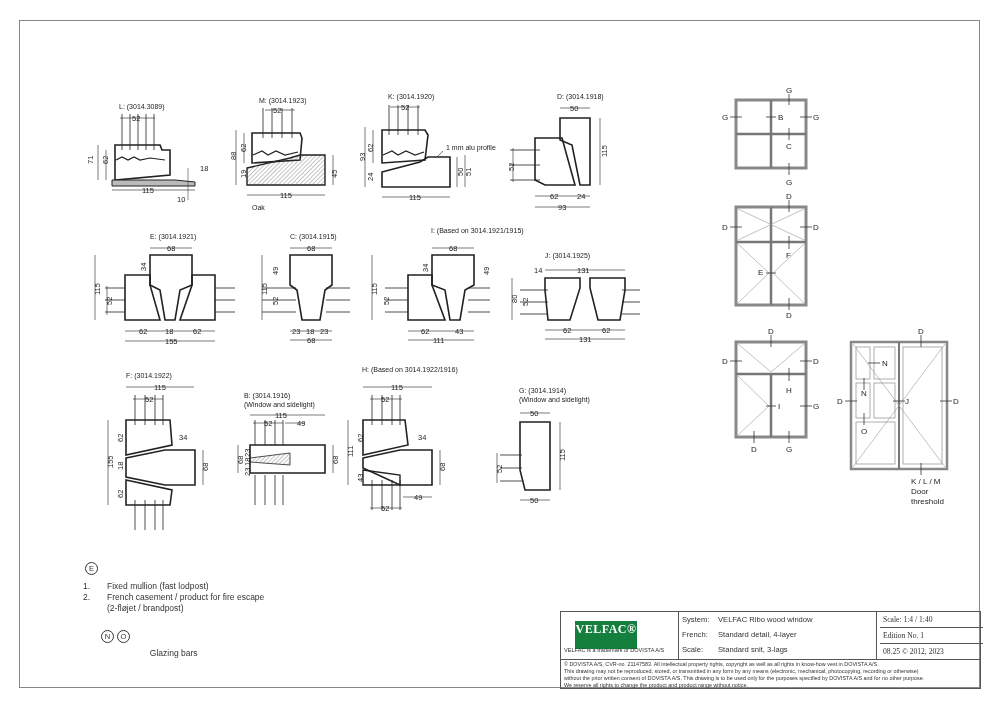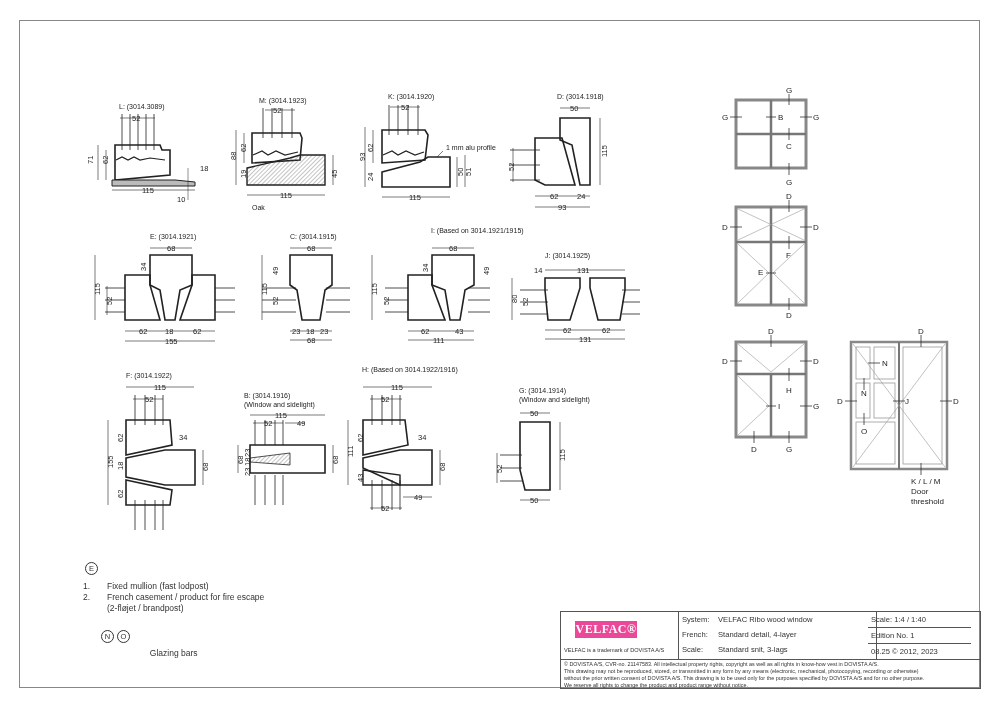--- a/index.html
+++ b/index.html
@@ -10,24 +10,24 @@
   .lbl{font-size:7px;}
   .dim{font-size:7.5px;}
   .key{font-size:8px;}
   .legend{position:absolute;left:83px;top:562px;font-size:8.5px;color:#333;}
   .circ{display:inline-block;width:11px;height:11px;border:1px solid #333;border-radius:50%;text-align:center;line-height:11px;font-size:7.5px;margin-right:3px;}
   .legend .row{display:flex;gap:12px;line-height:11px;}
   .legend .num{width:12px;}
   .tb{position:absolute;left:560px;top:611px;width:421px;height:78px;border:1px solid #555;box-sizing:border-box;font-size:7.6px;color:#333;}
   .tb .top{position:absolute;left:0;top:0;width:419px;height:47px;border-bottom:1px solid #555;}
   .tb .logo-col{position:absolute;left:0;top:0;width:117px;height:47px;border-right:1px solid #555;}
-  .tb .logo{position:absolute;left:14px;top:9px;width:62px;height:17px;background:#ec4899;color:#fff;font-family:"Liberation Serif",serif;font-weight:bold;font-size:12px;text-align:center;line-height:17px;letter-spacing:0.5px;}
+  .tb .logo{position:absolute;left:14px;top:9px;width:62px;height:28px;background:#15803d;color:#fff;font-family:"Liberation Serif",serif;font-weight:bold;font-size:12px;text-align:center;line-height:17px;letter-spacing:0.5px;}
   .tb .tm{position:absolute;left:3px;top:35px;font-size:5.6px;white-space:nowrap;}
   .tb .mid{position:absolute;left:118px;top:0;width:197px;height:47px;border-right:1px solid #555;}
-  .tb .right{position:absolute;left:307px;top:0;width:103px;height:47px;}
+  .tb .right{position:absolute;left:319px;top:0;width:103px;height:47px;font-family:Liberation Serif, serif;}
   .tb .r{height:15px;line-height:15px;padding-left:3px;border-bottom:1px solid #555;white-space:nowrap;}
   .tb .r:last-child{border-bottom:none;}
   .tb .mid .r{border-bottom:none;}
   .tb .k{display:inline-block;width:36px;}
   .tb .copy{position:absolute;left:3px;top:49px;font-size:5.4px;line-height:7.1px;white-space:nowrap;}
 </style>
 </head>
 <body>
 
 <div class="frame"></div>

